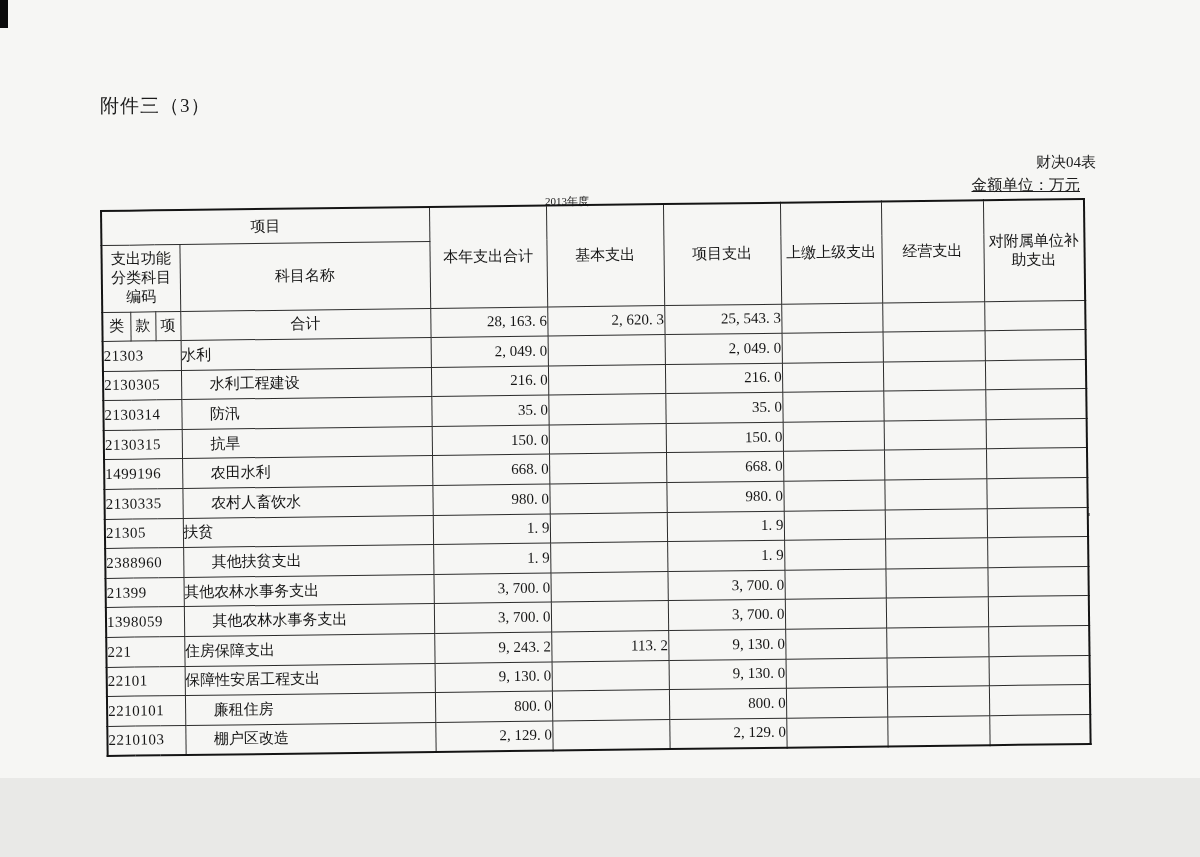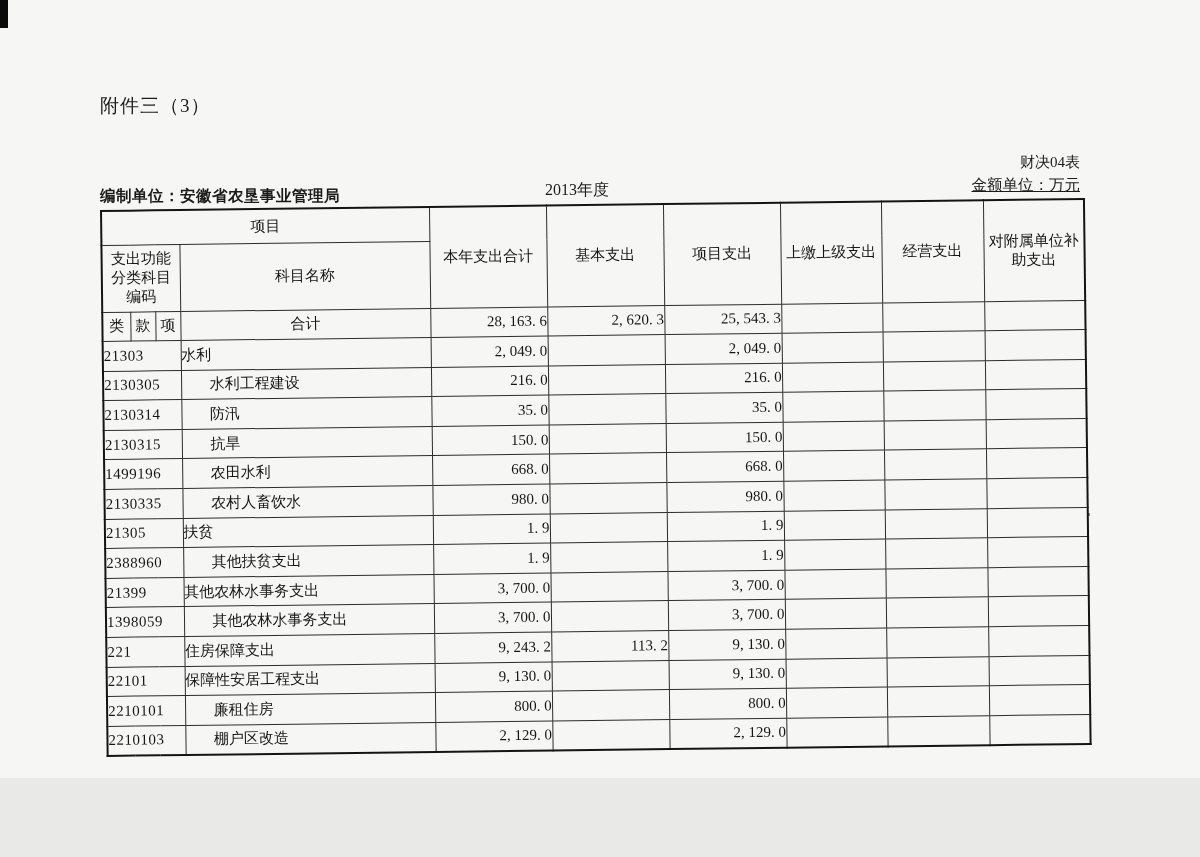--- a/index.html
+++ b/index.html
@@ -30,35 +30,35 @@
   .attachment {
     position: absolute; left: 100px; top: 93px;
     font-size: 19px; letter-spacing: 1px; font-weight: 500;
   }
   .title {
     position: absolute; left: 100px; top: 122px; width: 983px;
     text-align: center;
     font-size: 30px; font-weight: 700; letter-spacing: 2px;
   }
   .form-code {
-    position: absolute; right: 120px; top: 153px;
+    position: absolute; right: 104px; top: 153px;
     font-size: 15px;
   }
   .unit-label {
     position: absolute; right: 120px; top: 175px;
     font-size: 15.5px;
     text-decoration: underline;
   }
   .prepared-by {
     position: absolute; left: 100px; top: 186px;
     font-size: 15.5px; font-weight: 600; letter-spacing: 0.5px;
   }
   .fiscal-year {
-    position: absolute; left: 545px; top: 180px;
-    font-size: 16px;
+    position: absolute; left: 545px; top: 194px;
+    font-size: 11px;
   }
 
   .table-wrap {
     position: absolute; left: 100px; top: 210px; width: 983px;
     transform: rotate(-0.7deg);
     transform-origin: 0 0;
   }
   table.budget {
     width: 983px;
     border-collapse: collapse;
@@ -91,21 +91,20 @@
 <div class="page">
 
   <div class="corner-mark"></div>
   <div class="speck s1"></div>
   <div class="speck s2"></div>
   <div class="speck s3"></div>
 
   <div class="attachment">附件三（3）</div>
   <div class="form-code">财决04表</div>
   <div class="unit-label">金额单位：万元</div>
-  <div class="prepared-by">编制单位：安徽省农垦事业管理局</div>
   <div class="fiscal-year">2013年度</div>
 
   <div class="table-wrap">
     <table class="budget">
       <colgroup>
         <col style="width:28px">
           <col style="width:25px">
           <col style="width:25px">
         <col style="width:250px">
         <col style="width:117px">

